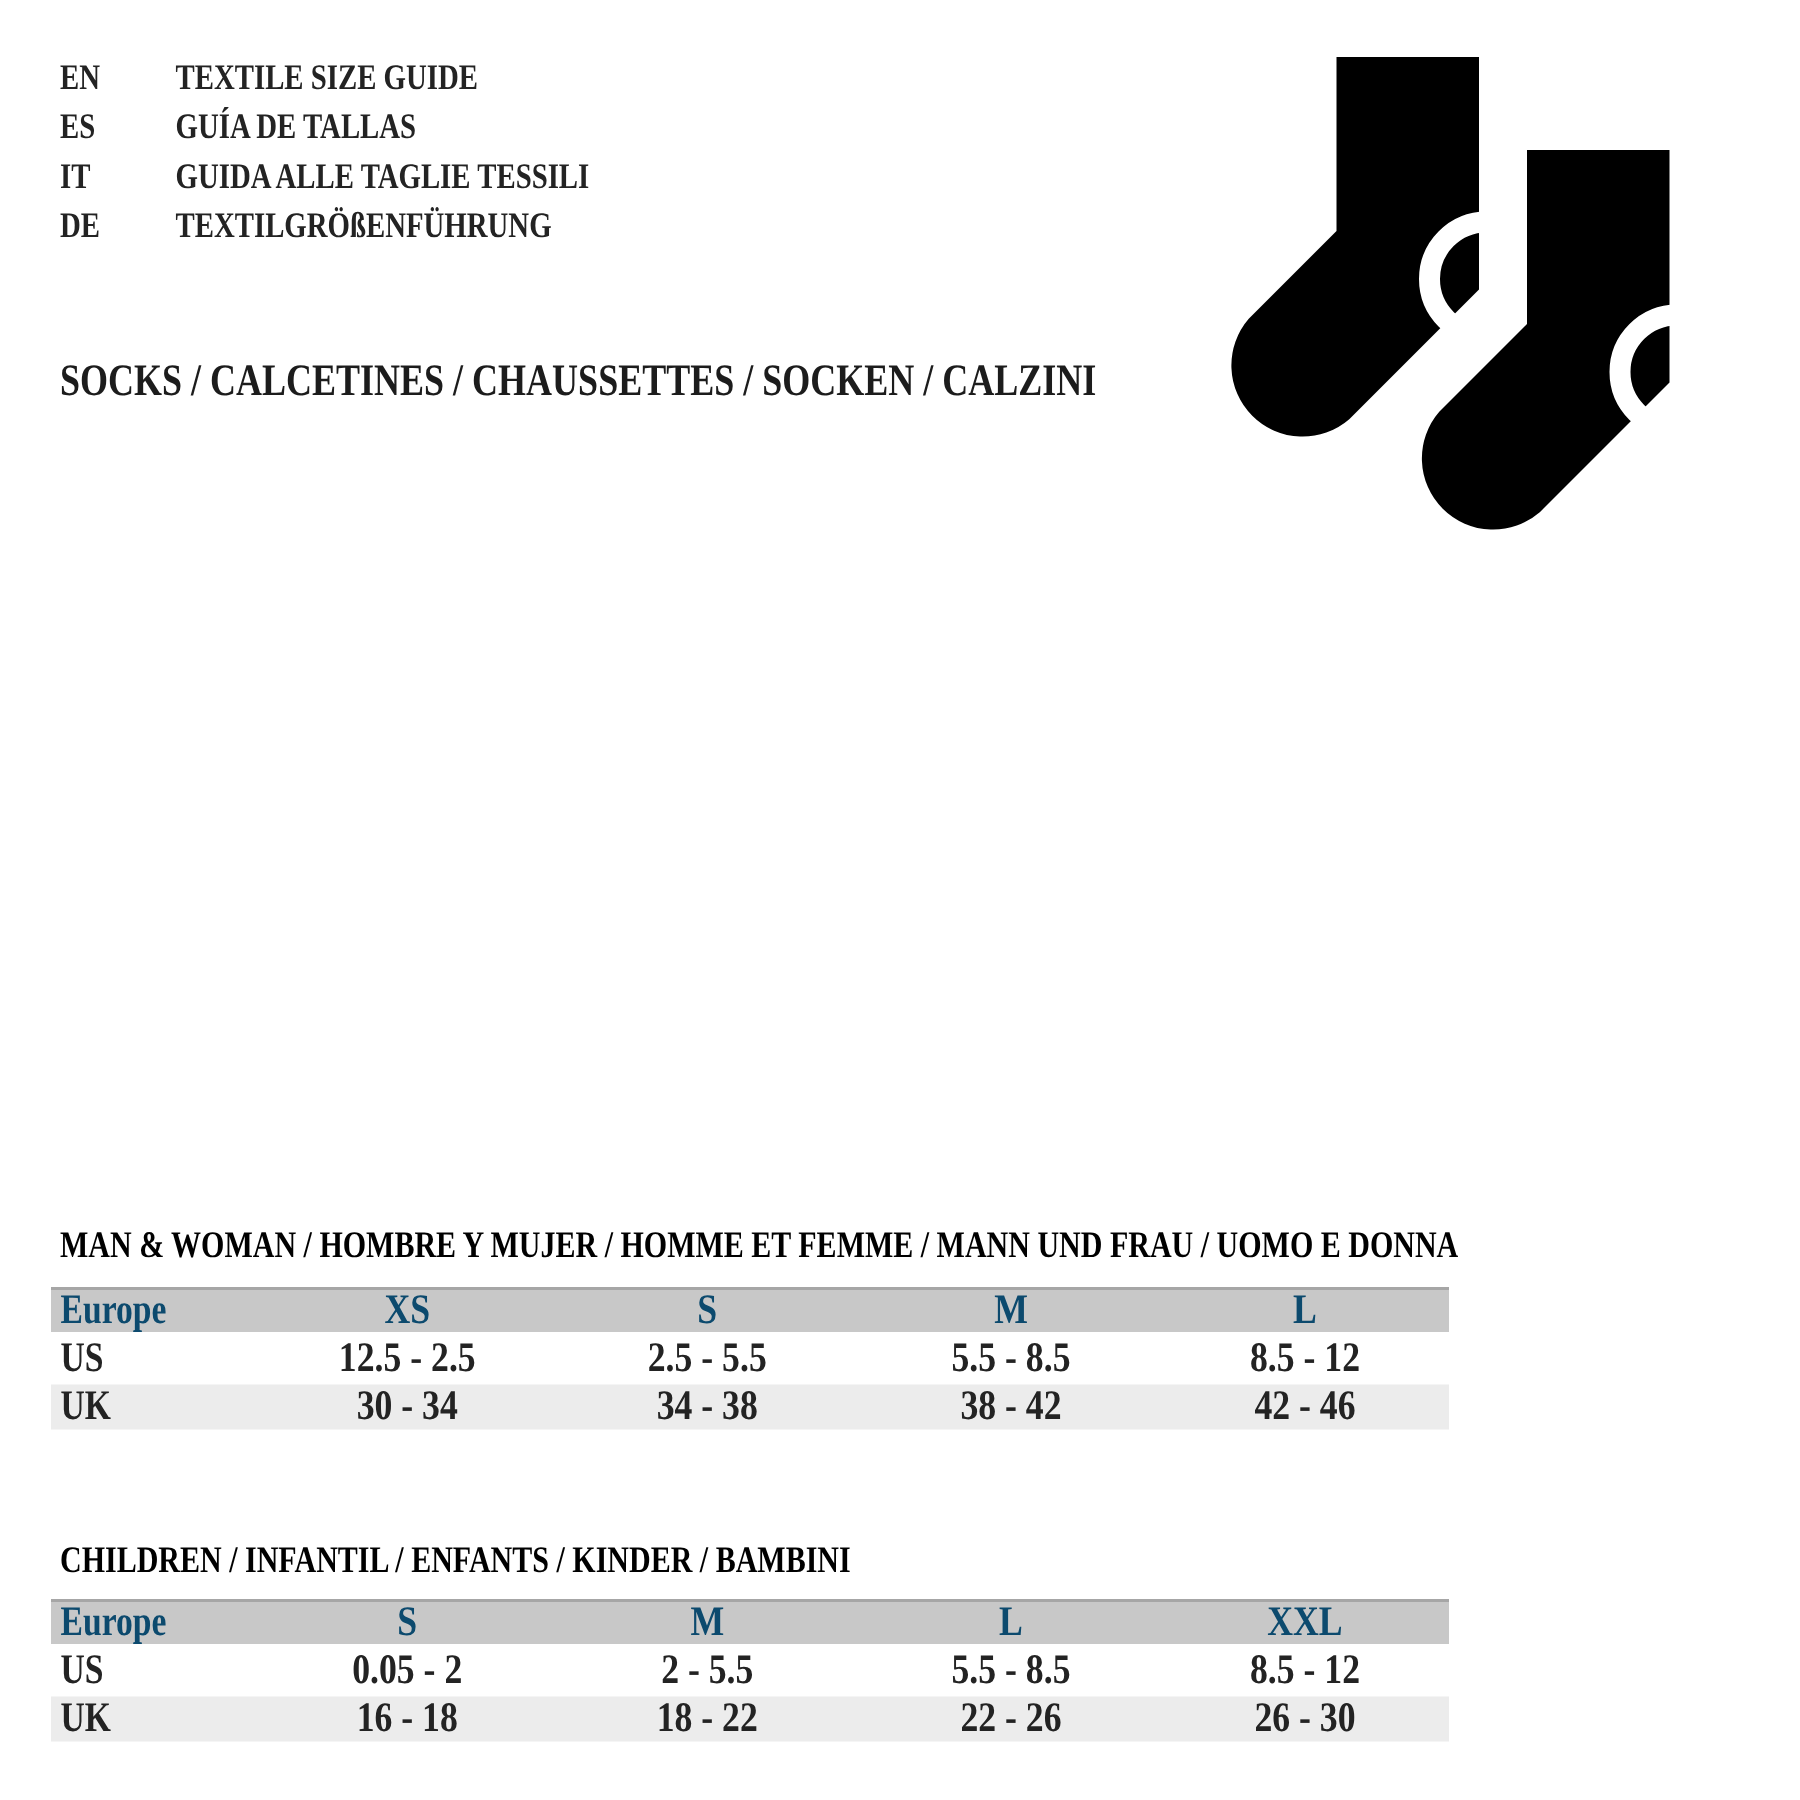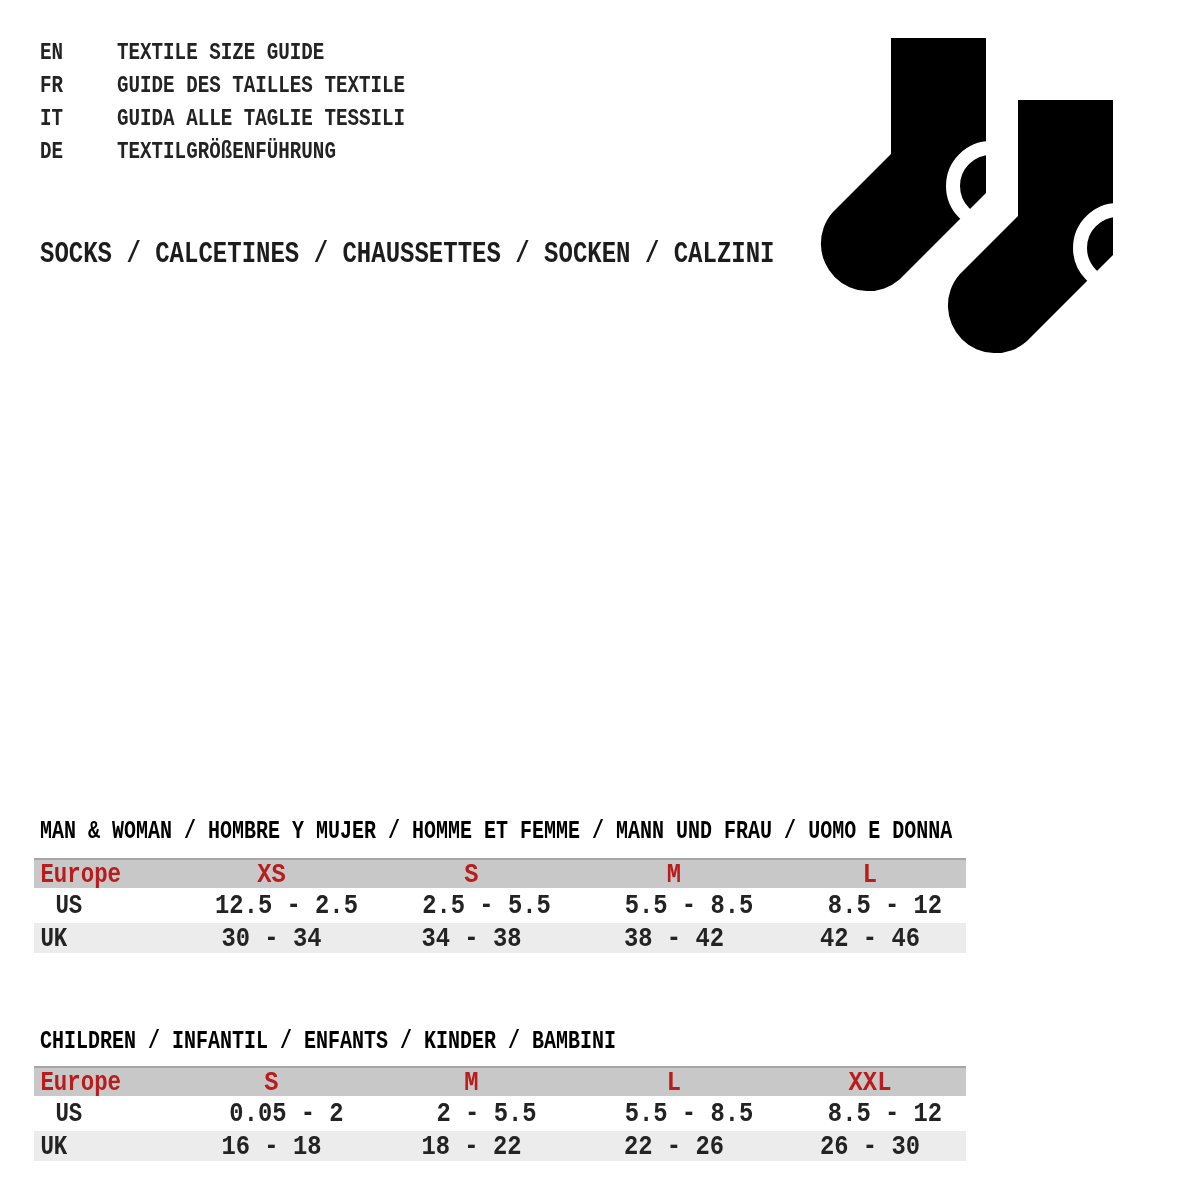--- a/index.html
+++ b/index.html
@@ -8,21 +8,21 @@
     --header-border:#a6a6a6;
     --alt-row:#ececec;
     --icon:#000000;
   }
   html,body{margin:0;padding:0;background:#ffffff;}
   #canvas{
     position:relative;
     width:1200px;height:1200px;
     background:#ffffff;
     overflow:hidden;
-    font-family:Liberation Mono, monospace;
+    font-family:Liberation Serif, serif;
     font-weight:bold;
     color:var(--text);
   }
   
   .scale-l{transform:scaleX(0.8);transform-origin:0 50%;white-space:nowrap;}
 
   
   .lang-block{position:absolute;left:40px;top:36px;}
   .lang-row{display:flex;align-items:center;height:33px;font-size:24px;}
   .lang-code{width:77px;flex:0 0 77px;}
@@ -40,44 +40,44 @@
   .tbl-title{
     position:absolute;left:40px;height:26px;
     display:flex;align-items:center;font-size:25px;color:#000000;
   }
   .tbl-title.t1{top:818px;}
   .tbl-title.t2{top:1028px;}
   .size-table{position:absolute;left:34px;width:932px;}
   .size-table.t1{top:858px;}
   .size-table.t2{top:1066px;}
   .trow{display:flex;align-items:center;width:100%;box-sizing:border-box;font-size:28px;}
-  .trow.thead{height:30px;background:var(--header-bg);border-top:2px solid var(--header-border);color:#b91c1c;}
-  .trow.row-a{height:35px;background:#ffffff;margin-left:15px;}
+  .trow.thead{height:30px;background:var(--header-bg);border-top:2px solid var(--header-border);color:#0c4a6e;}
+  .trow.row-a{height:35px;background:#ffffff;}
   .trow.row-b{height:30px;background:var(--alt-row);align-items:center;}
   .tc{box-sizing:border-box;}
   .c0{flex:0 0 140px;padding-left:8px;text-align:left;transform:scaleX(0.8);transform-origin:0 50%;white-space:nowrap;}
   .c1{flex:0 0 195px;}
   .c2{flex:0 0 205px;}
   .c3{flex:0 0 200px;}
   .c4{flex:0 0 192px;}
   .c1,.c2,.c3,.c4{text-align:center;transform:scaleX(0.85);transform-origin:50% 50%;white-space:nowrap;}
 </style>
 </head>
 <body>
 
 <div id="canvas">
 
   <div class="lang-block">
     <div class="lang-row">
       <div class="lang-code scale-l">EN</div>
       <div class="lang-label scale-l">TEXTILE SIZE GUIDE</div>
     </div>
     <div class="lang-row">
-      <div class="lang-code scale-l">FR</div>
-      <div class="lang-label scale-l">GUIDE DES TAILLES TEXTILE</div>
+      <div class="lang-code scale-l">ES</div>
+      <div class="lang-label scale-l">GUÍA DE TALLAS</div>
     </div>
     <div class="lang-row">
       <div class="lang-code scale-l">IT</div>
       <div class="lang-label scale-l">GUIDA ALLE TAGLIE TESSILI</div>
     </div>
     <div class="lang-row">
       <div class="lang-code scale-l">DE</div>
       <div class="lang-label scale-l">TEXTILGRÖßENFÜHRUNG</div>
     </div>
   </div>

